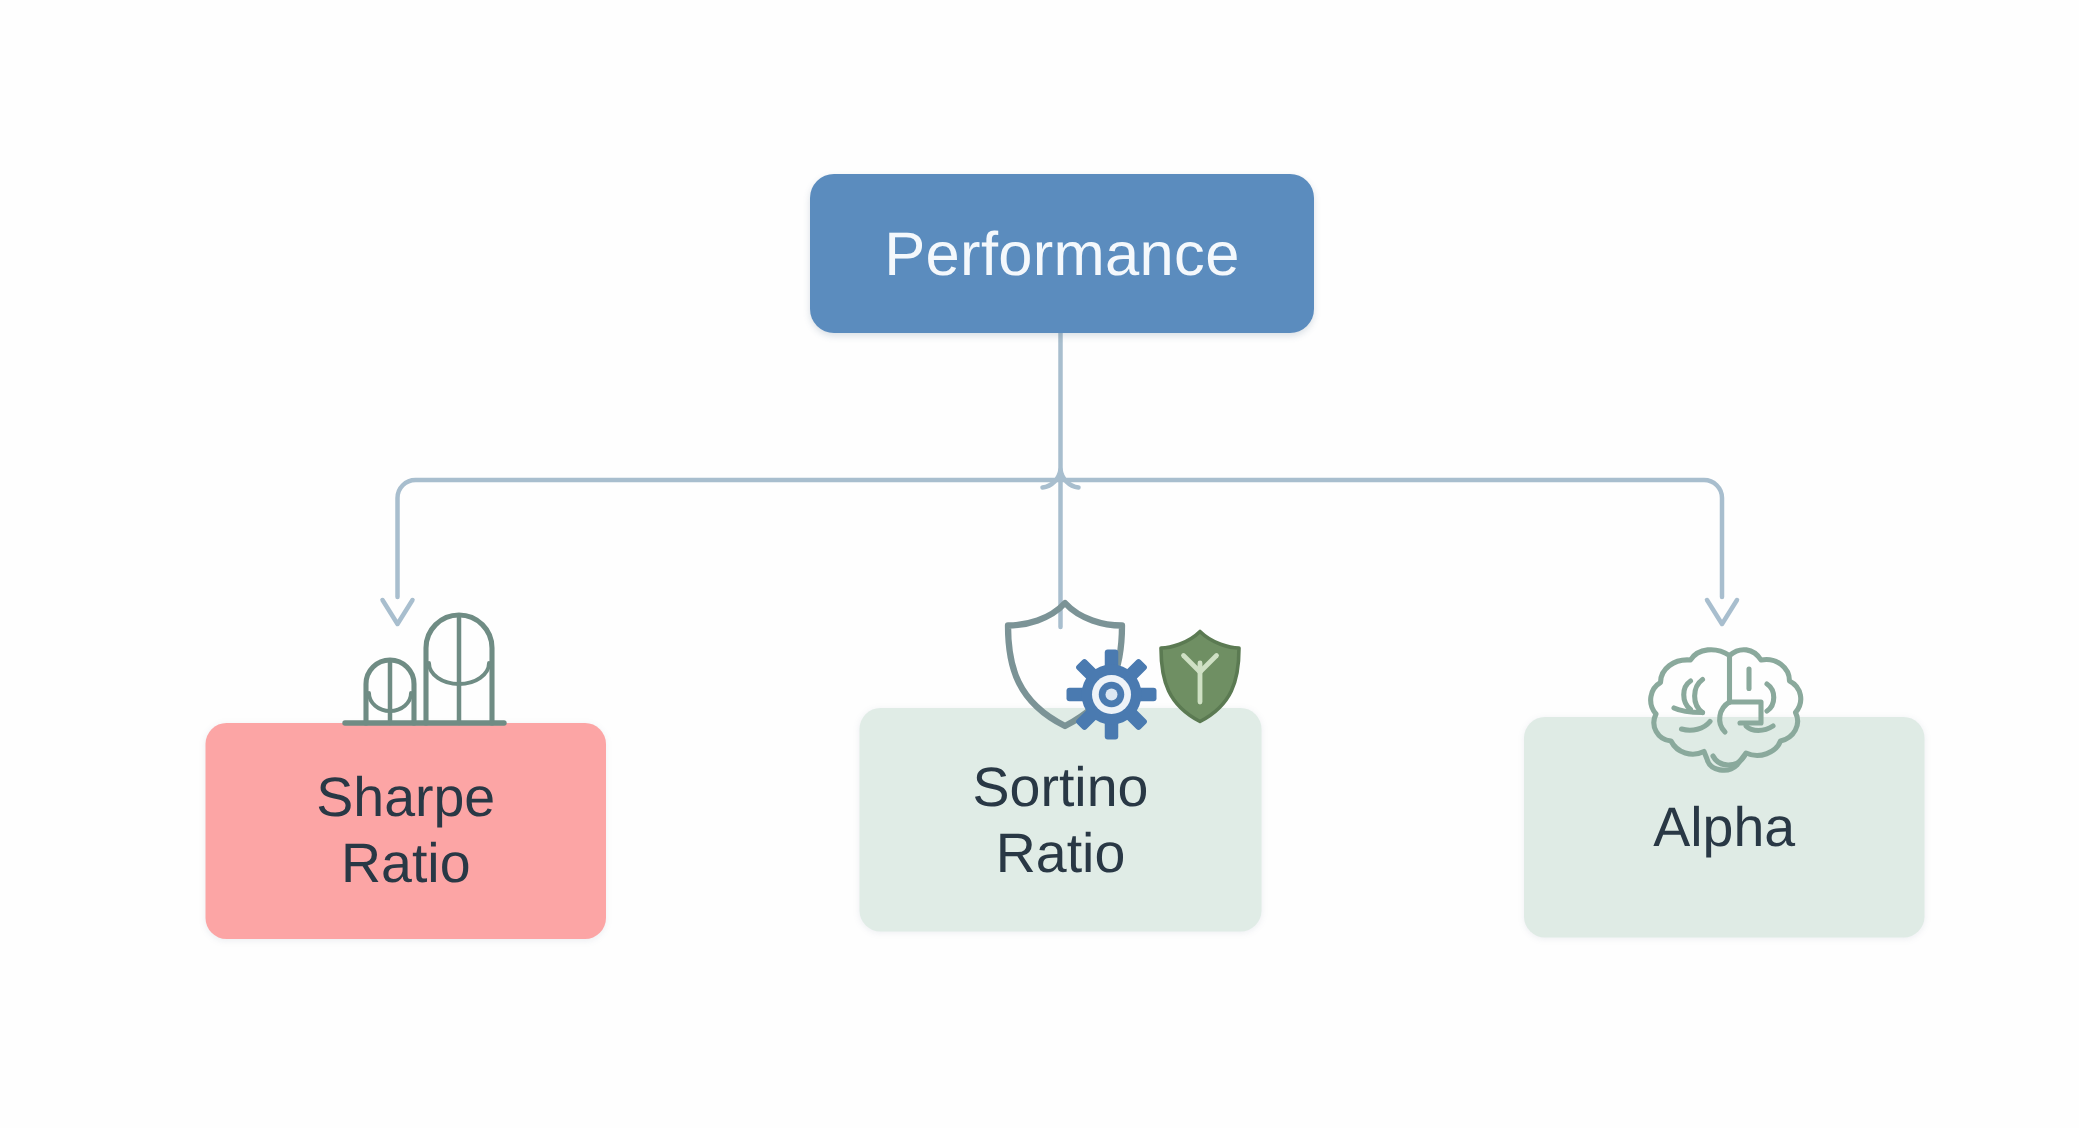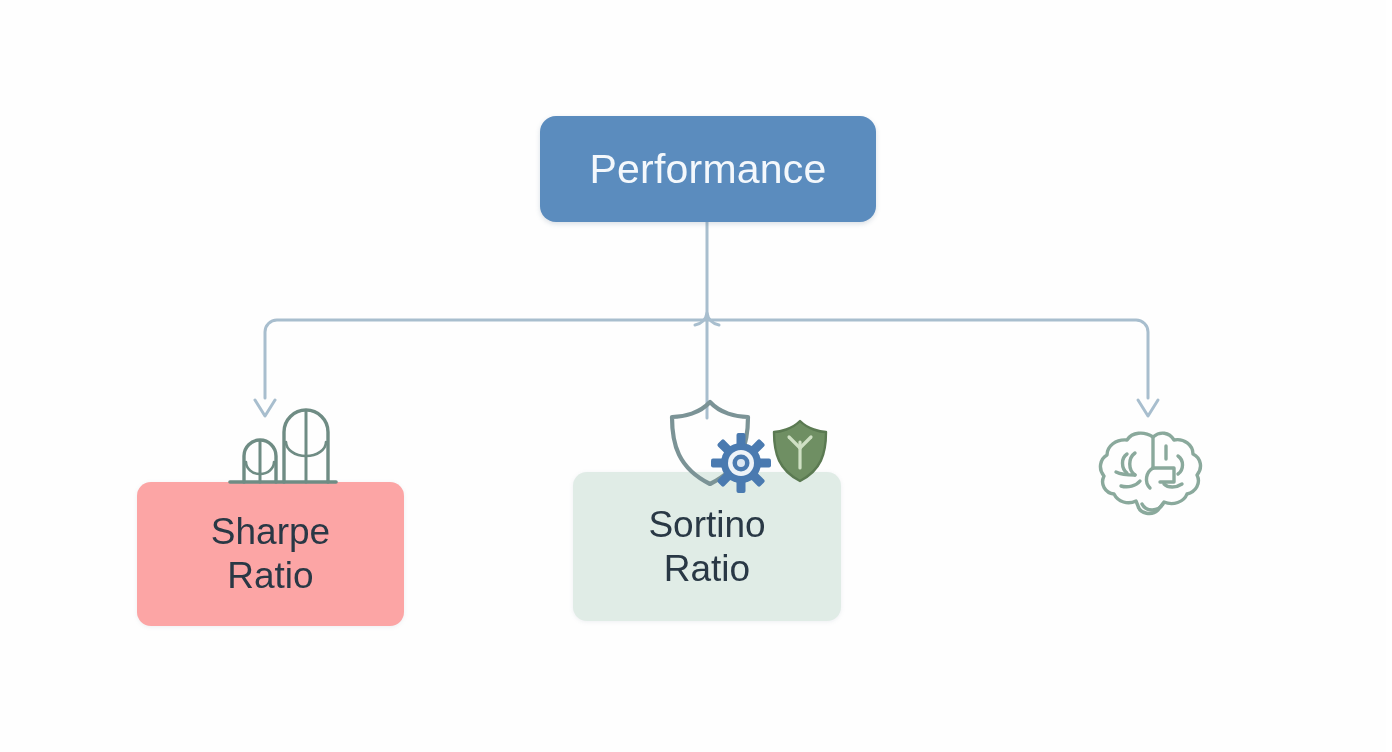--- a/index.html
+++ b/index.html
@@ -181,20 +181,23 @@
     <svg style="left:108px; top:22px;" width="60" height="66" viewBox="0 0 60 66" xmlns="http://www.w3.org/2000/svg">
       <path d="M30,3 C22,11 10,14 4,14 C4,36 9,52 30,63 C51,52 56,36 56,14 C50,14 38,11 30,3 Z" fill="#6f8f63" stroke="#5b7a52" stroke-width="2.4" stroke-linejoin="round"></path>
       <g fill="none" stroke="#cfe0c4" stroke-width="3.2" stroke-linecap="round" stroke-linejoin="round">
         <path d="M30,50 L30,24"></path>
         <path d="M30,30 L19,19"></path>
         <path d="M30,30 L41,19"></path>
       </g>
     </svg>
   </div>
 
+  <div class="node" id="node-alpha">
+    <span class="node-label">Alpha</span>
+  </div>
   <div class="icon-cluster" id="icons-alpha">
     <svg width="118" height="92" viewBox="0 0 118 92" xmlns="http://www.w3.org/2000/svg">
       <g fill="none" stroke="#8aa99c" stroke-width="3.4" stroke-linecap="round" stroke-linejoin="round">
 
         <path d="M59,9
                  C50,3 38,4 33,12
                  C22,11 13,18 13,27
                  C6,31 4,41 10,48
                  C6,56 11,65 20,66
                  C24,74 34,77 42,73

